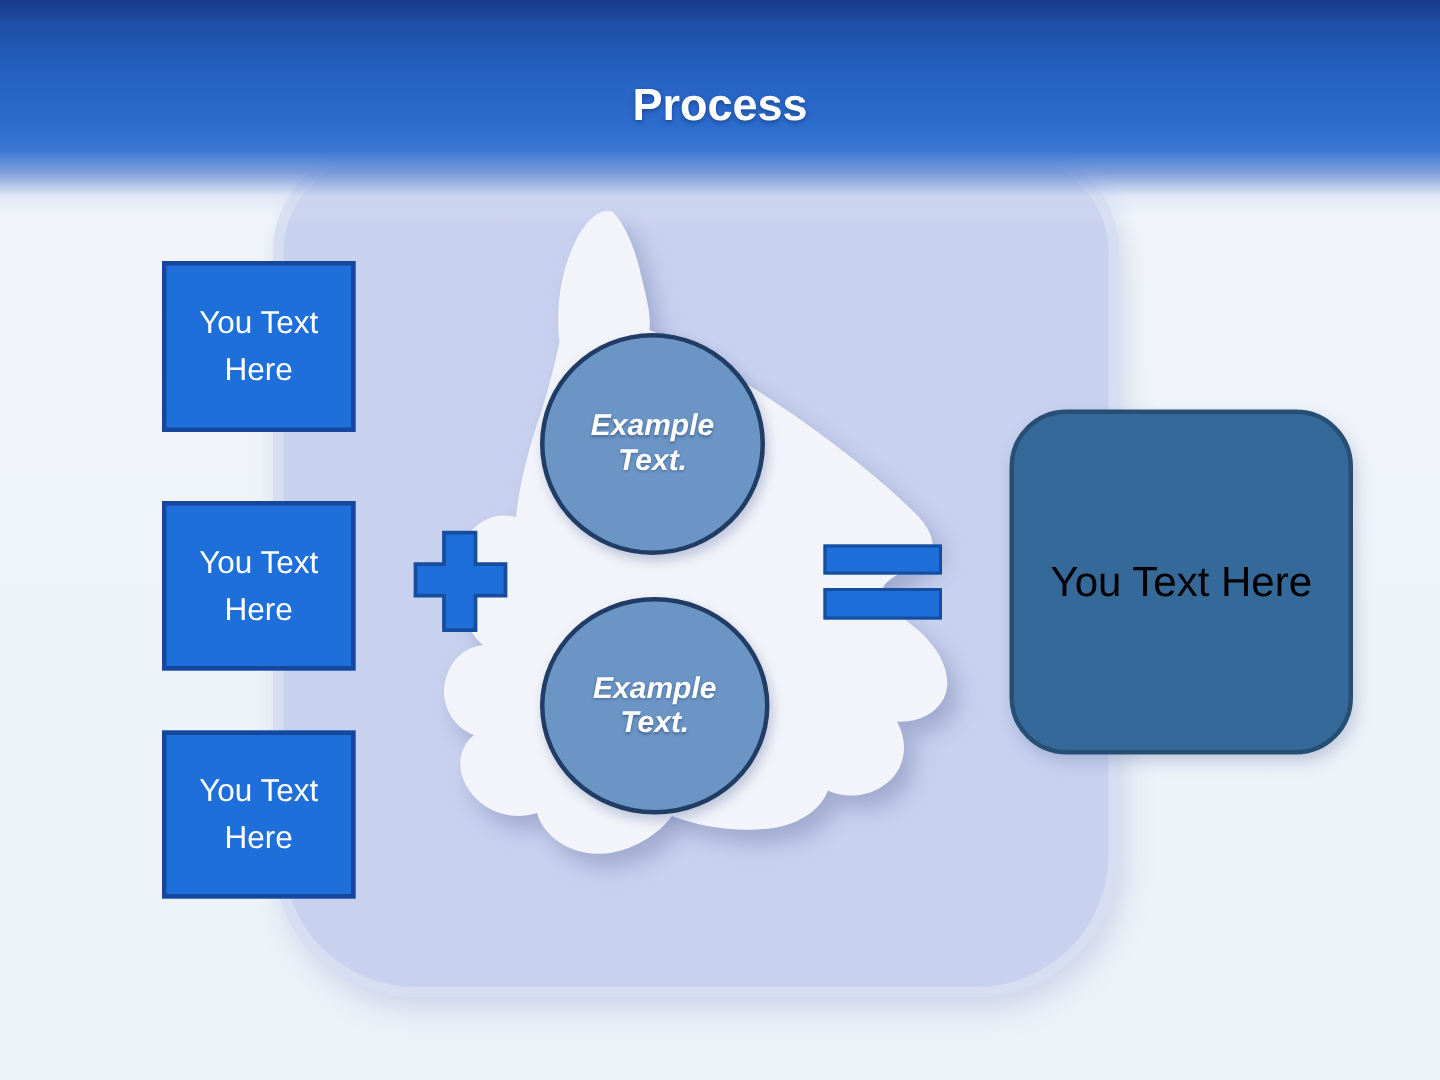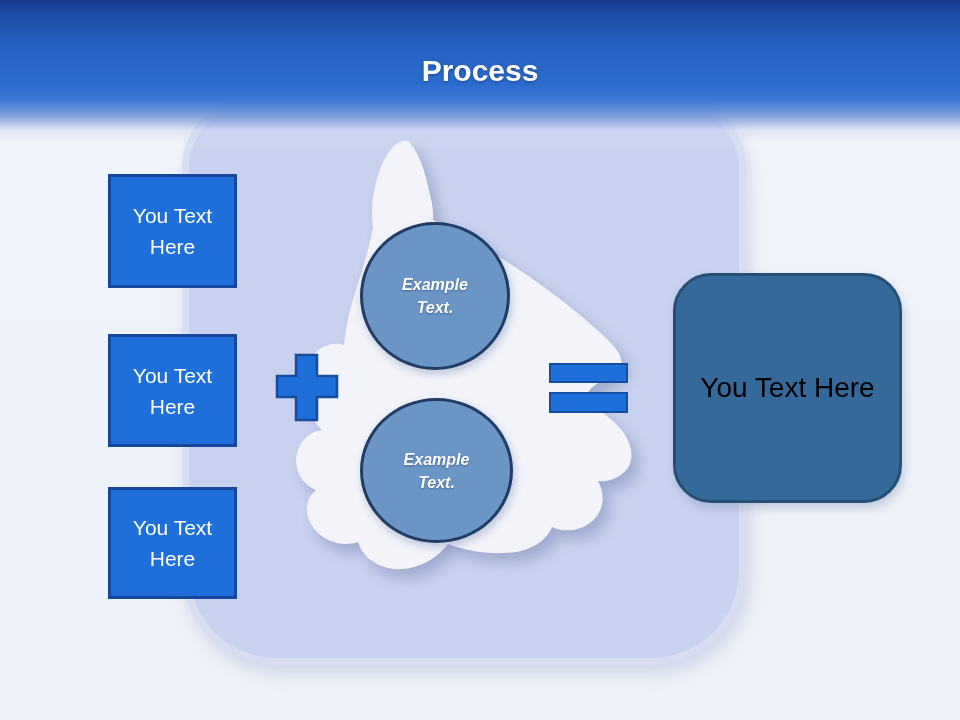--- a/index.html
+++ b/index.html
@@ -55,21 +55,21 @@
   }
   .in-box.b1{top:174px;height:114px;}
   .in-box.b2{top:334px;height:113px;}
   .in-box.b3{top:487px;height:112px;}
 
   
   .circle{
     position:absolute;border-radius:50%;
     background:#6a95c5;border:3px solid #213d66;box-sizing:border-box;
     display:flex;align-items:center;justify-content:center;text-align:center;
-    color:#ffffff;font-size:16px;line-height:23px;font-weight:bold;font-style:italic;
+    color:#ffffff;font-size:20px;line-height:23px;font-weight:bold;font-style:italic;
     text-shadow:0 1px 2px rgba(25,45,85,0.45);
     box-shadow:2px 4px 8px rgba(90,110,160,0.35);
     z-index:3;
   }
   .circle.c1{left:360px;top:222px;width:150px;height:148px;}
   .circle.c2{left:360px;top:398px;width:153px;height:145px;}
   .circle .lbl{width:90px;}
 
   
   .plus-svg{position:absolute;left:0;top:0;z-index:3;}

